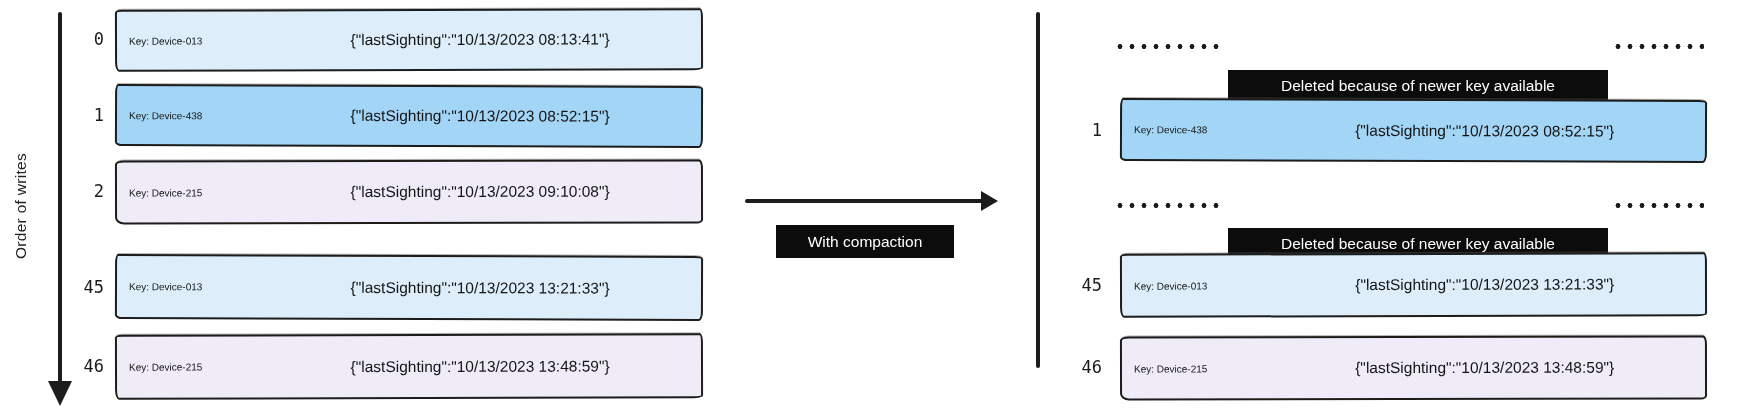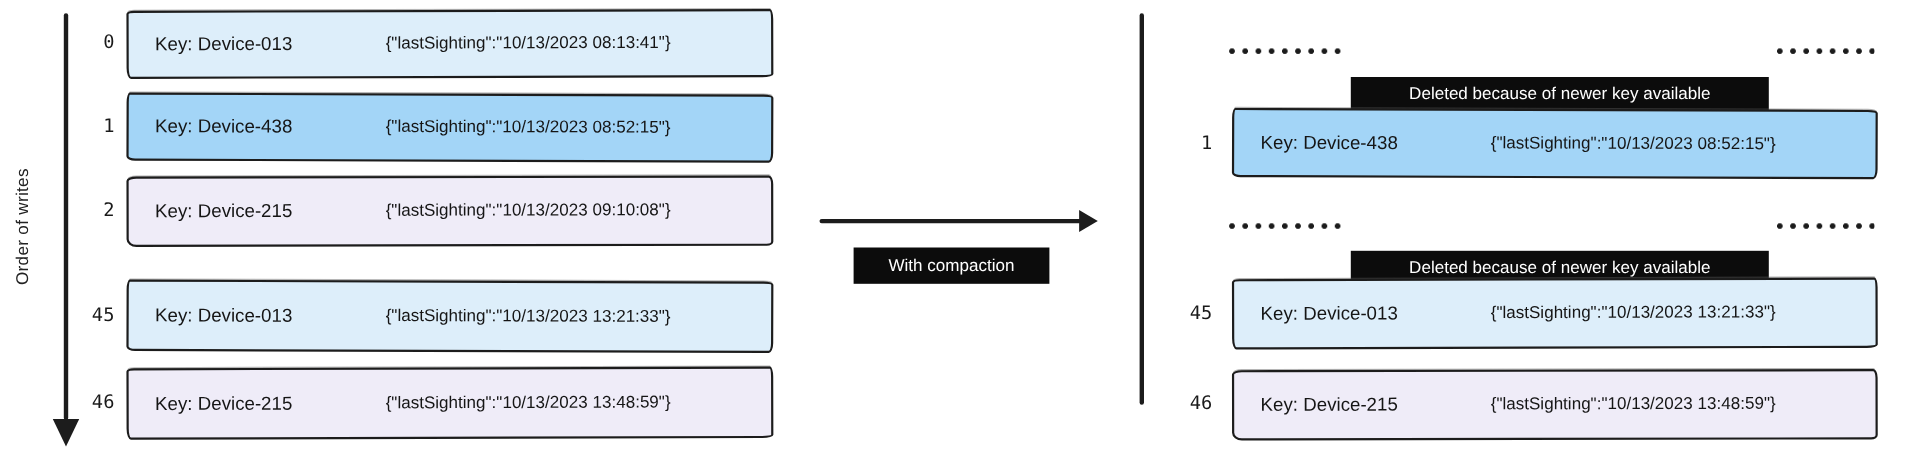--- a/index.html
+++ b/index.html
@@ -12,21 +12,21 @@
   .axis-arrowhead{position:absolute;left:48px;top:381px;width:0;height:0;
     border-left:12px solid transparent;border-right:12px solid transparent;border-top:25px solid #1c1c1c;}
   .axis-label{position:absolute;left:-43px;top:196px;width:130px;height:20px;text-align:center;
     font-size:15.5px;letter-spacing:.3px;transform:rotate(-90deg);color:#222;}
   
   .rownum{position:absolute;width:36px;text-align:right;font-family:"DejaVu Sans Mono",monospace;
     font-size:17px;color:#1a1a1a;}
   
   .row{position:absolute;box-sizing:border-box;border:2.6px solid #1c1c1c;display:flex;align-items:center;
     box-shadow:0 -2px 0 -1px rgba(90,90,90,.45);}
-  .row .key{margin-left:24px;font-size:17px;color:#151515;white-space:nowrap;}
+  .row .key{margin-left:12px;font-size:10px;color:#151515;white-space:nowrap;}
   .row .val{position:absolute;left:40%;font-size:15.5px;color:#151515;white-space:nowrap;}
   .c-lightblue{background:#ddeefa;}
   .c-blue{background:#a3d5f7;}
   .c-lavender{background:#efecf8;}
   .skA{border-radius:7px 3px 10px 4px / 3px 9px 3px 10px;transform:rotate(-0.15deg);}
   .skB{border-radius:3px 9px 4px 8px / 9px 3px 9px 4px;transform:rotate(0.18deg);}
   .skC{border-radius:9px 4px 6px 9px / 4px 8px 4px 7px;transform:rotate(-0.1deg);}
   
   .mid-arrow-line{position:absolute;left:745px;top:199px;width:238px;height:4px;background:#1c1c1c;border-radius:2px;}
   .mid-arrow-head{position:absolute;left:981px;top:191px;width:0;height:0;

